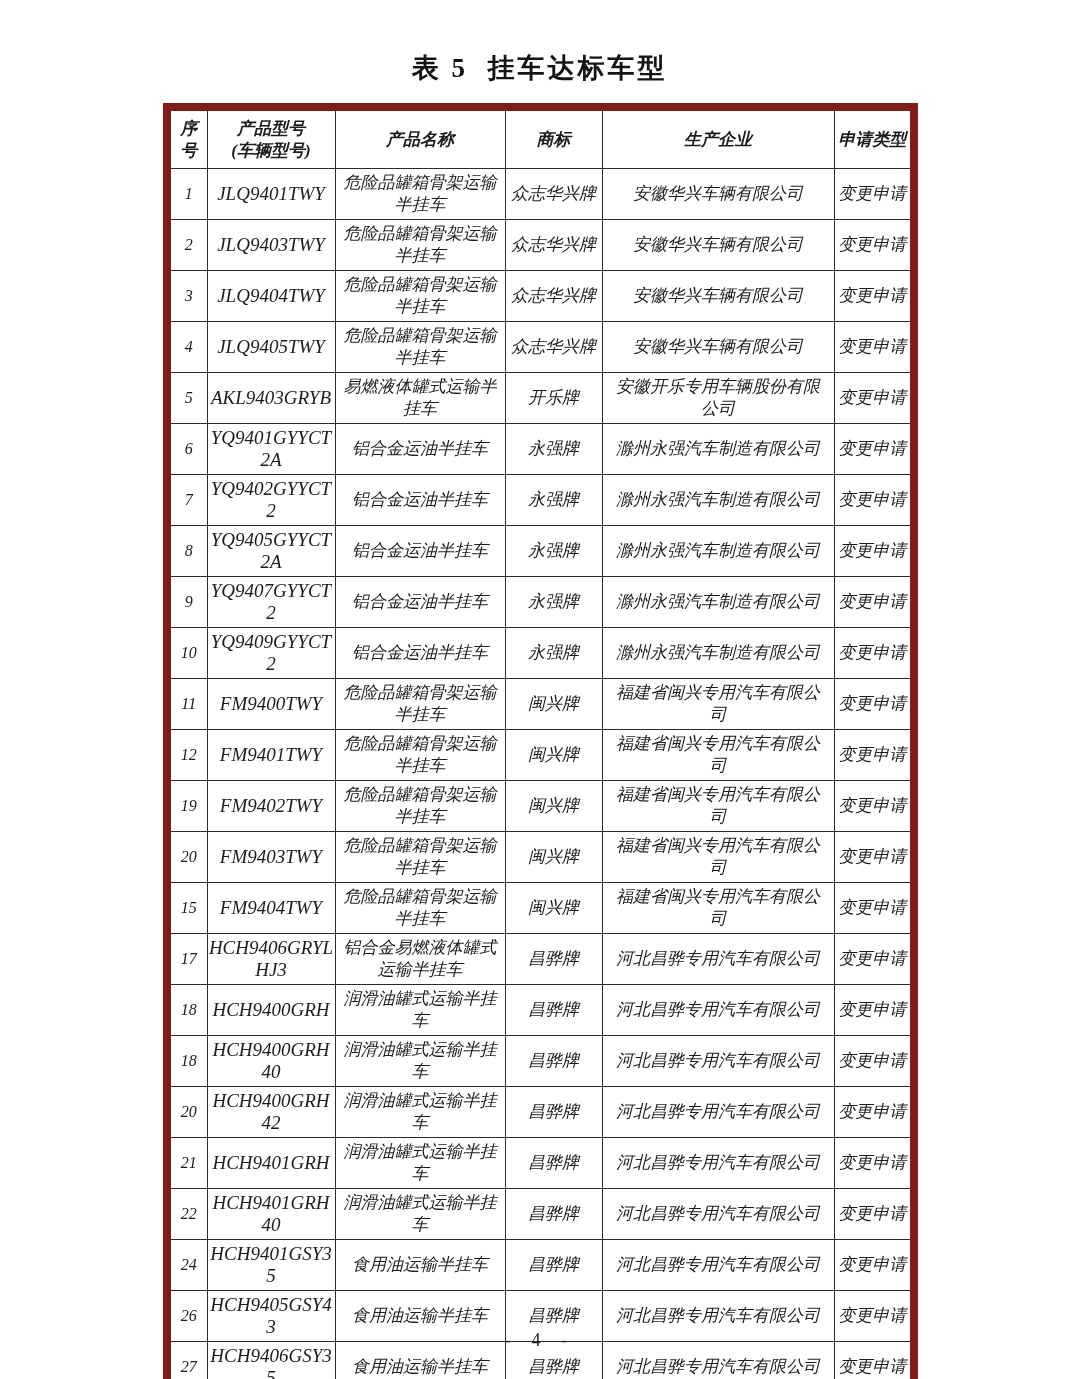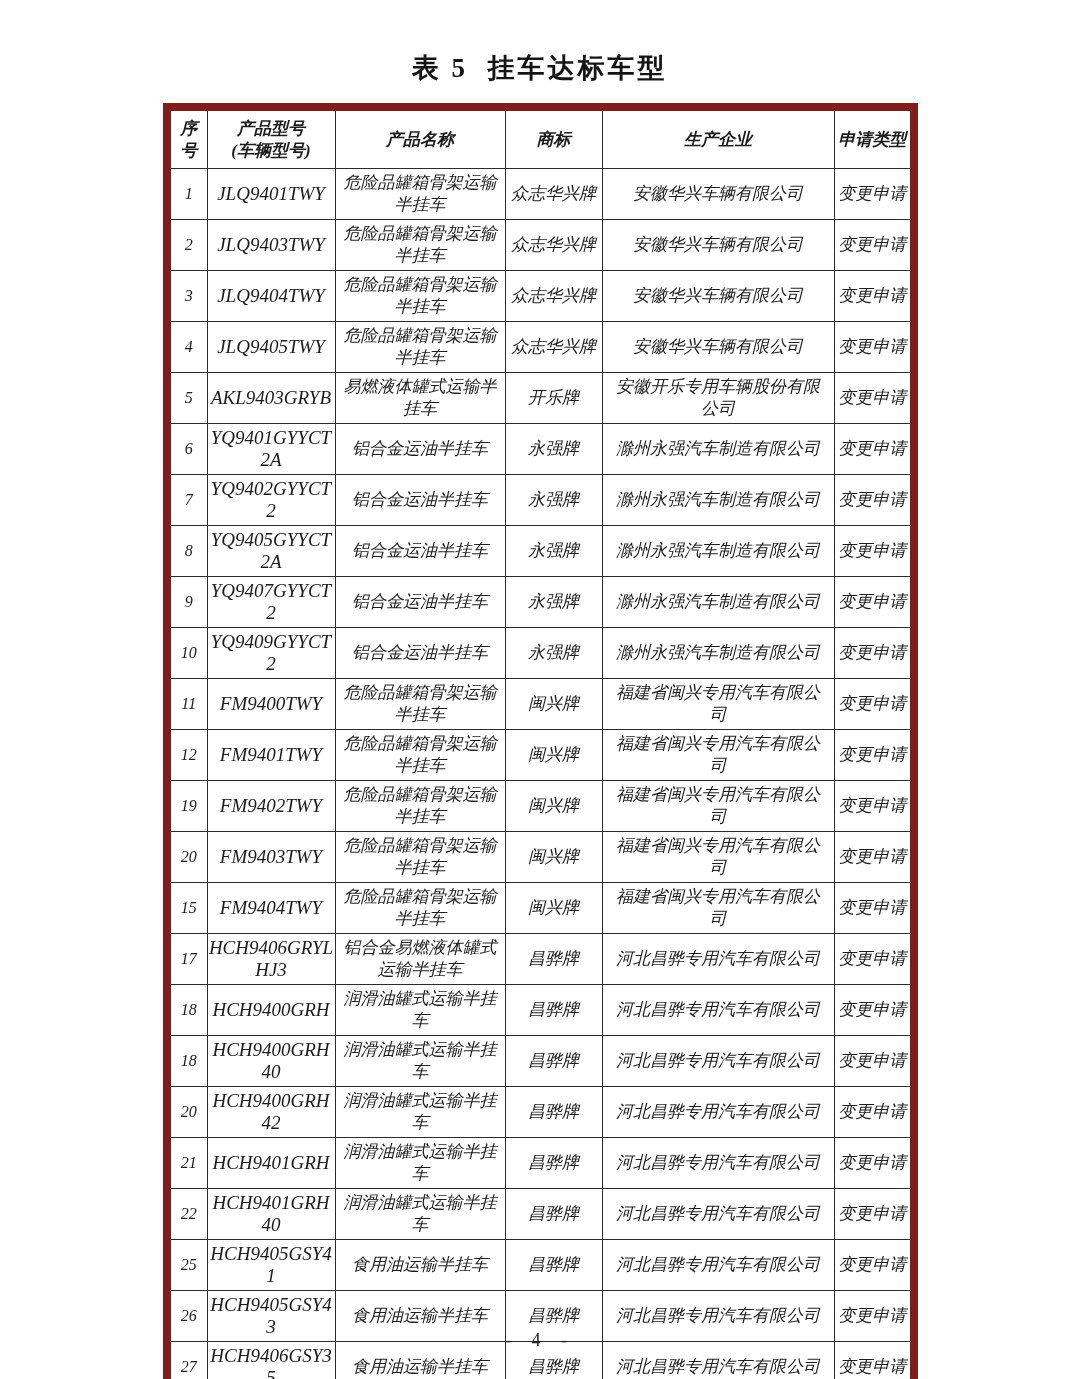--- a/index.html
+++ b/index.html
@@ -274,22 +274,22 @@
         </tr>
         <tr>
           <td class="col-no">22</td>
           <td class="col-model">HCH9401GRH40</td>
           <td class="col-name">润滑油罐式运输半挂车</td>
           <td class="col-brand">昌骅牌</td>
           <td class="col-manufacturer">河北昌骅专用汽车有限公司</td>
           <td class="col-app_type">变更申请</td>
         </tr>
         <tr>
-          <td class="col-no">25</td>
-          <td class="col-model">HCH9405GSY41</td>
+          <td class="col-no">24</td>
+          <td class="col-model">HCH9401GSY35</td>
           <td class="col-name">食用油运输半挂车</td>
           <td class="col-brand">昌骅牌</td>
           <td class="col-manufacturer">河北昌骅专用汽车有限公司</td>
           <td class="col-app_type">变更申请</td>
         </tr>
         <tr>
           <td class="col-no">26</td>
           <td class="col-model">HCH9405GSY43</td>
           <td class="col-name">食用油运输半挂车</td>
           <td class="col-brand">昌骅牌</td>

